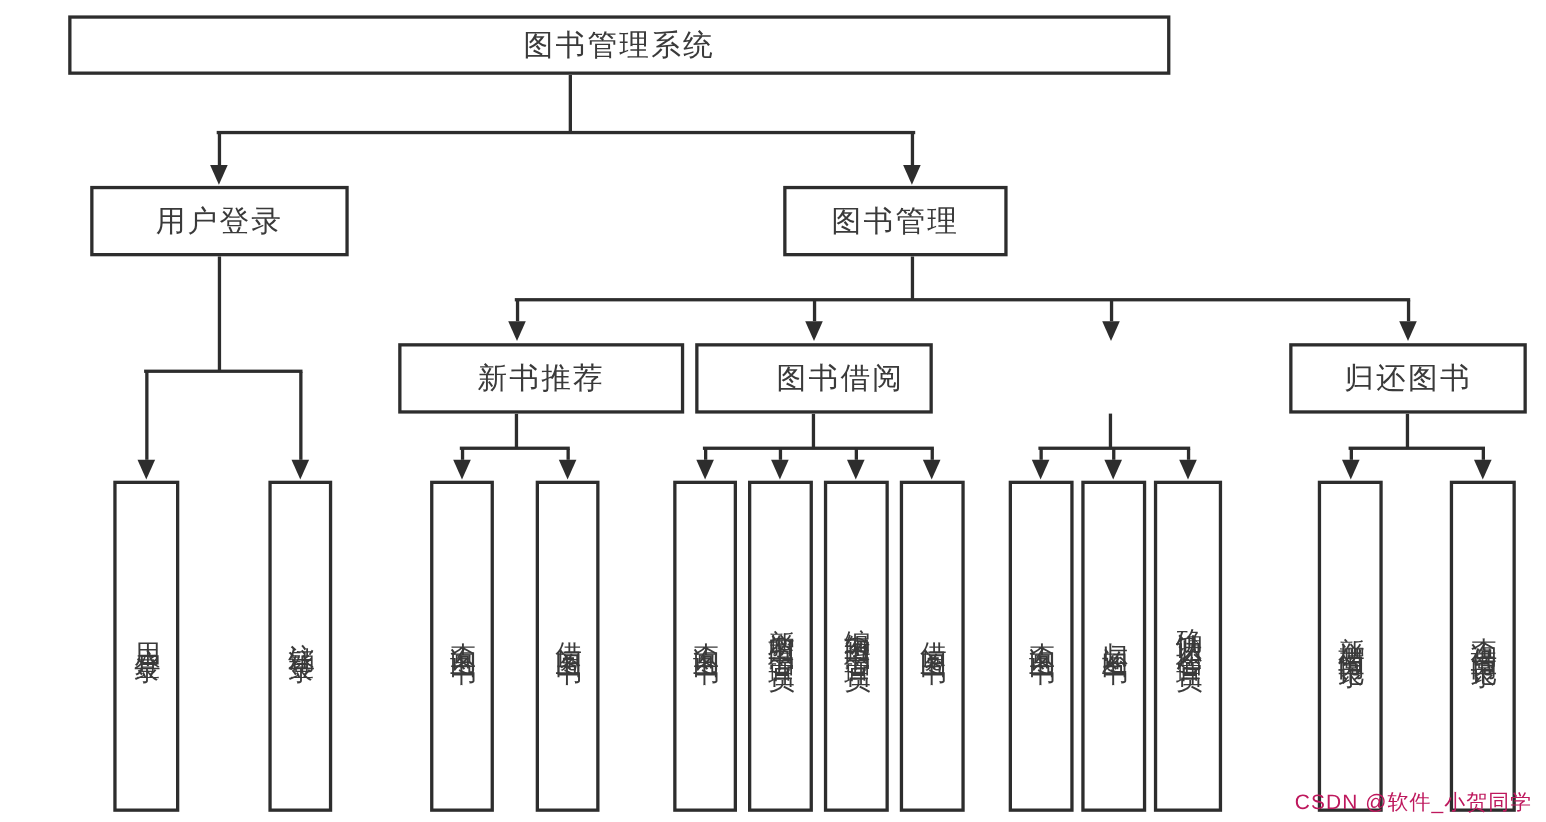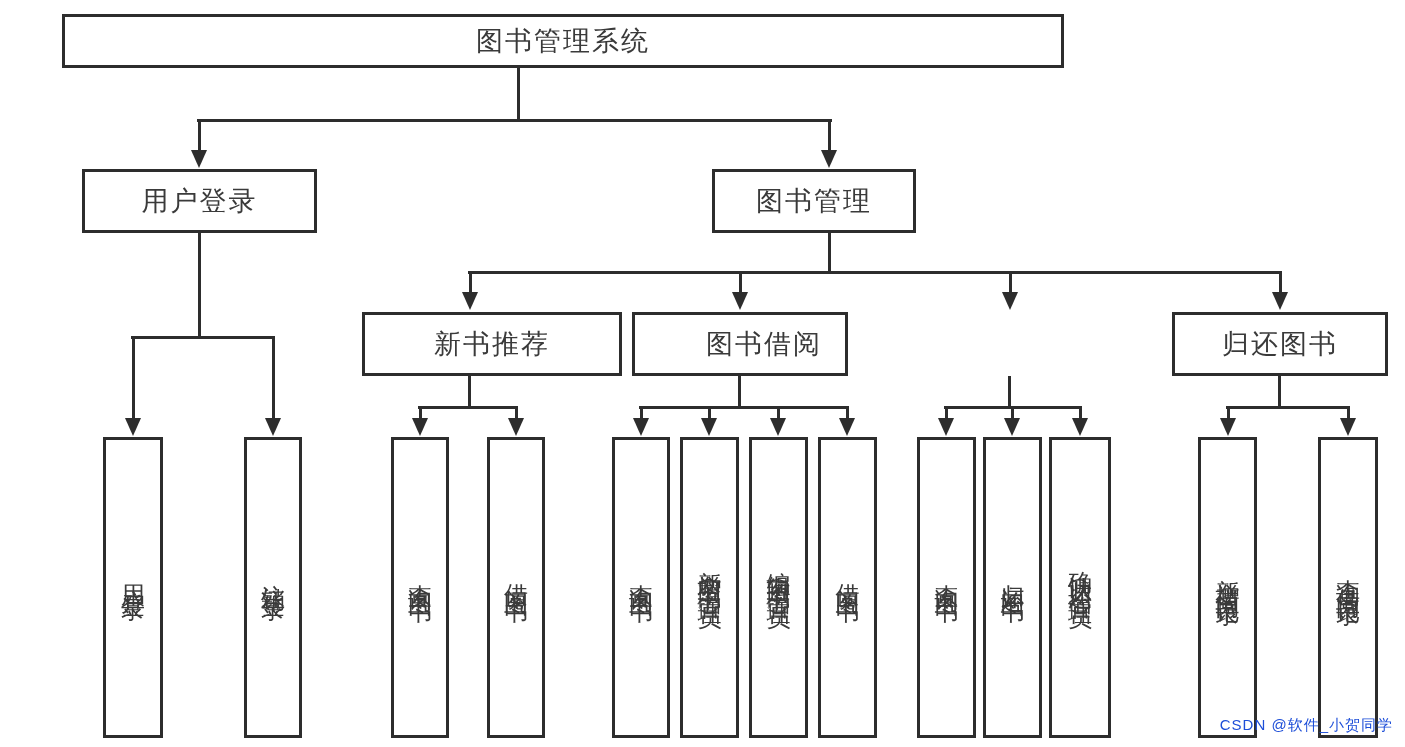--- a/index.html
+++ b/index.html
@@ -43,22 +43,22 @@
     position:absolute;
     width:0;height:0;
     border-left:8px solid transparent;
     border-right:8px solid transparent;
     border-top:18px solid #2d2d2d;
   }
   .watermark{
     position:absolute;
     right:12px;
     top:716px;
-    color:#1d4ed8;
-    font-size:15px;
+    color:#be185d;
+    font-size:19px;
     letter-spacing:1px;
     white-space:nowrap;
   }
 </style>
 </head>
 <body>
 
 <div class="canvas">
   <div class="line" style="left: 517px; top: 68px; width: 3px; height: 53px;"></div>
     <div class="line" style="left: 197px; top: 119px; width: 635px; height: 3px;"></div>

